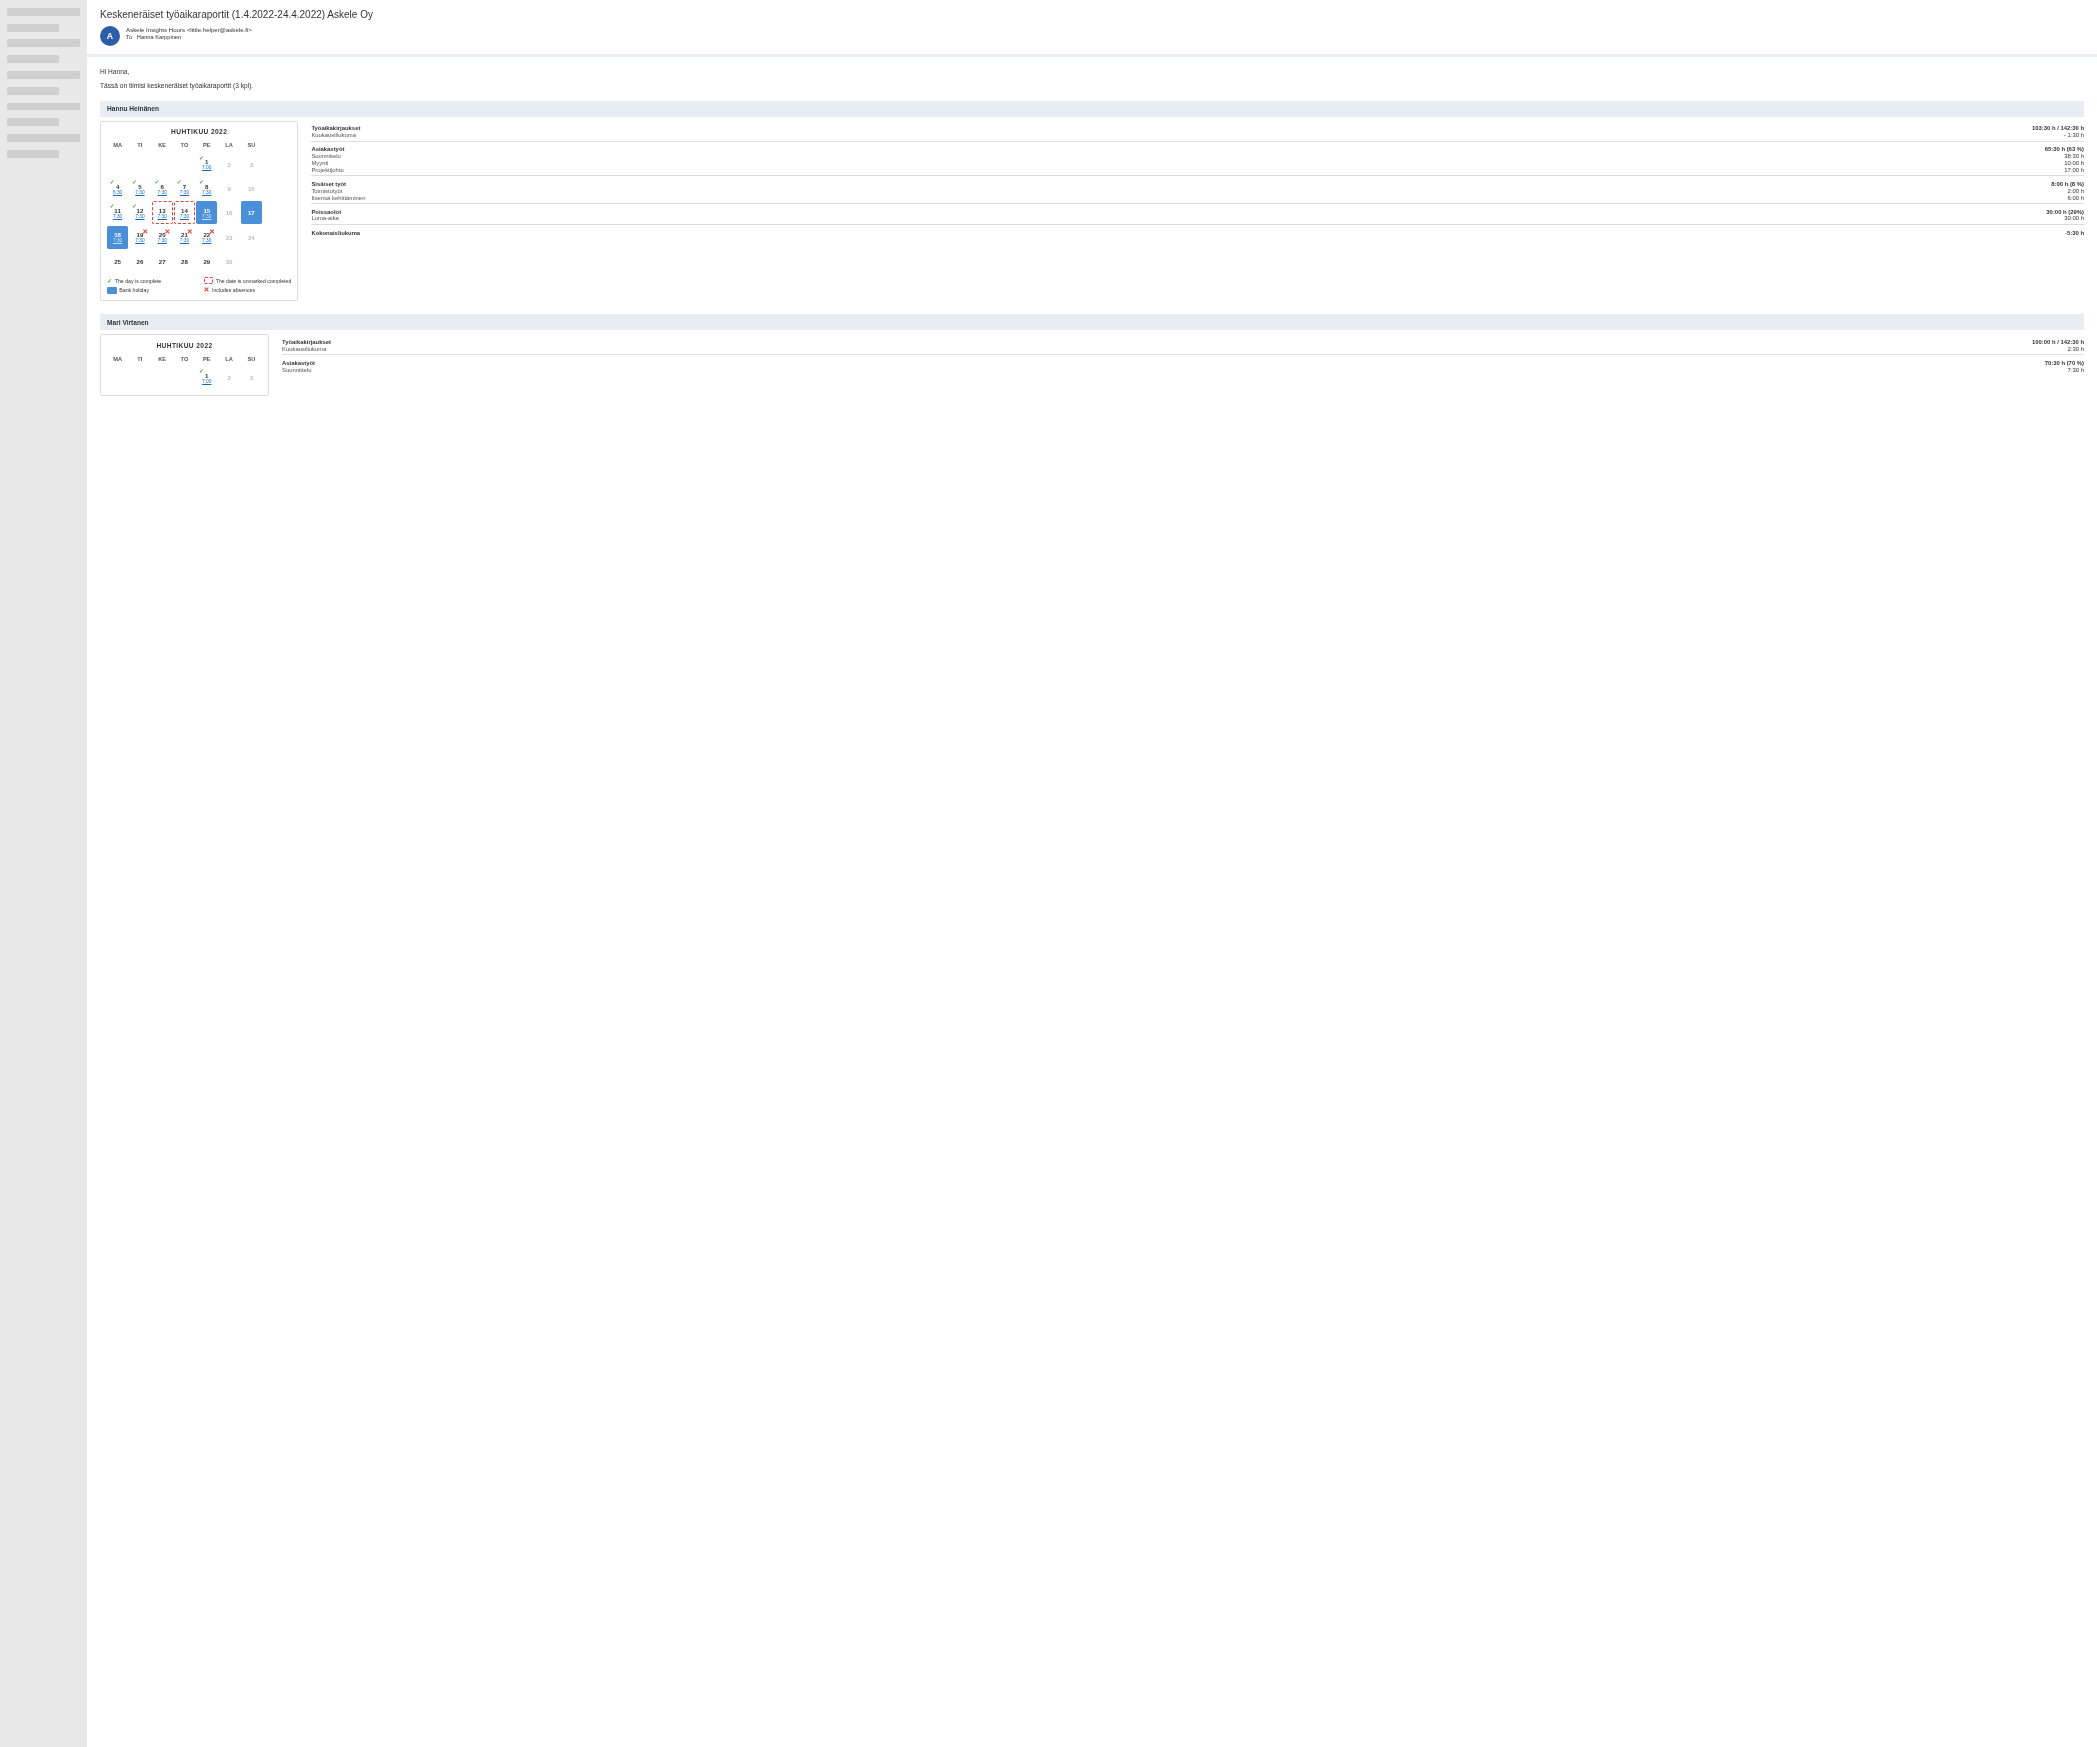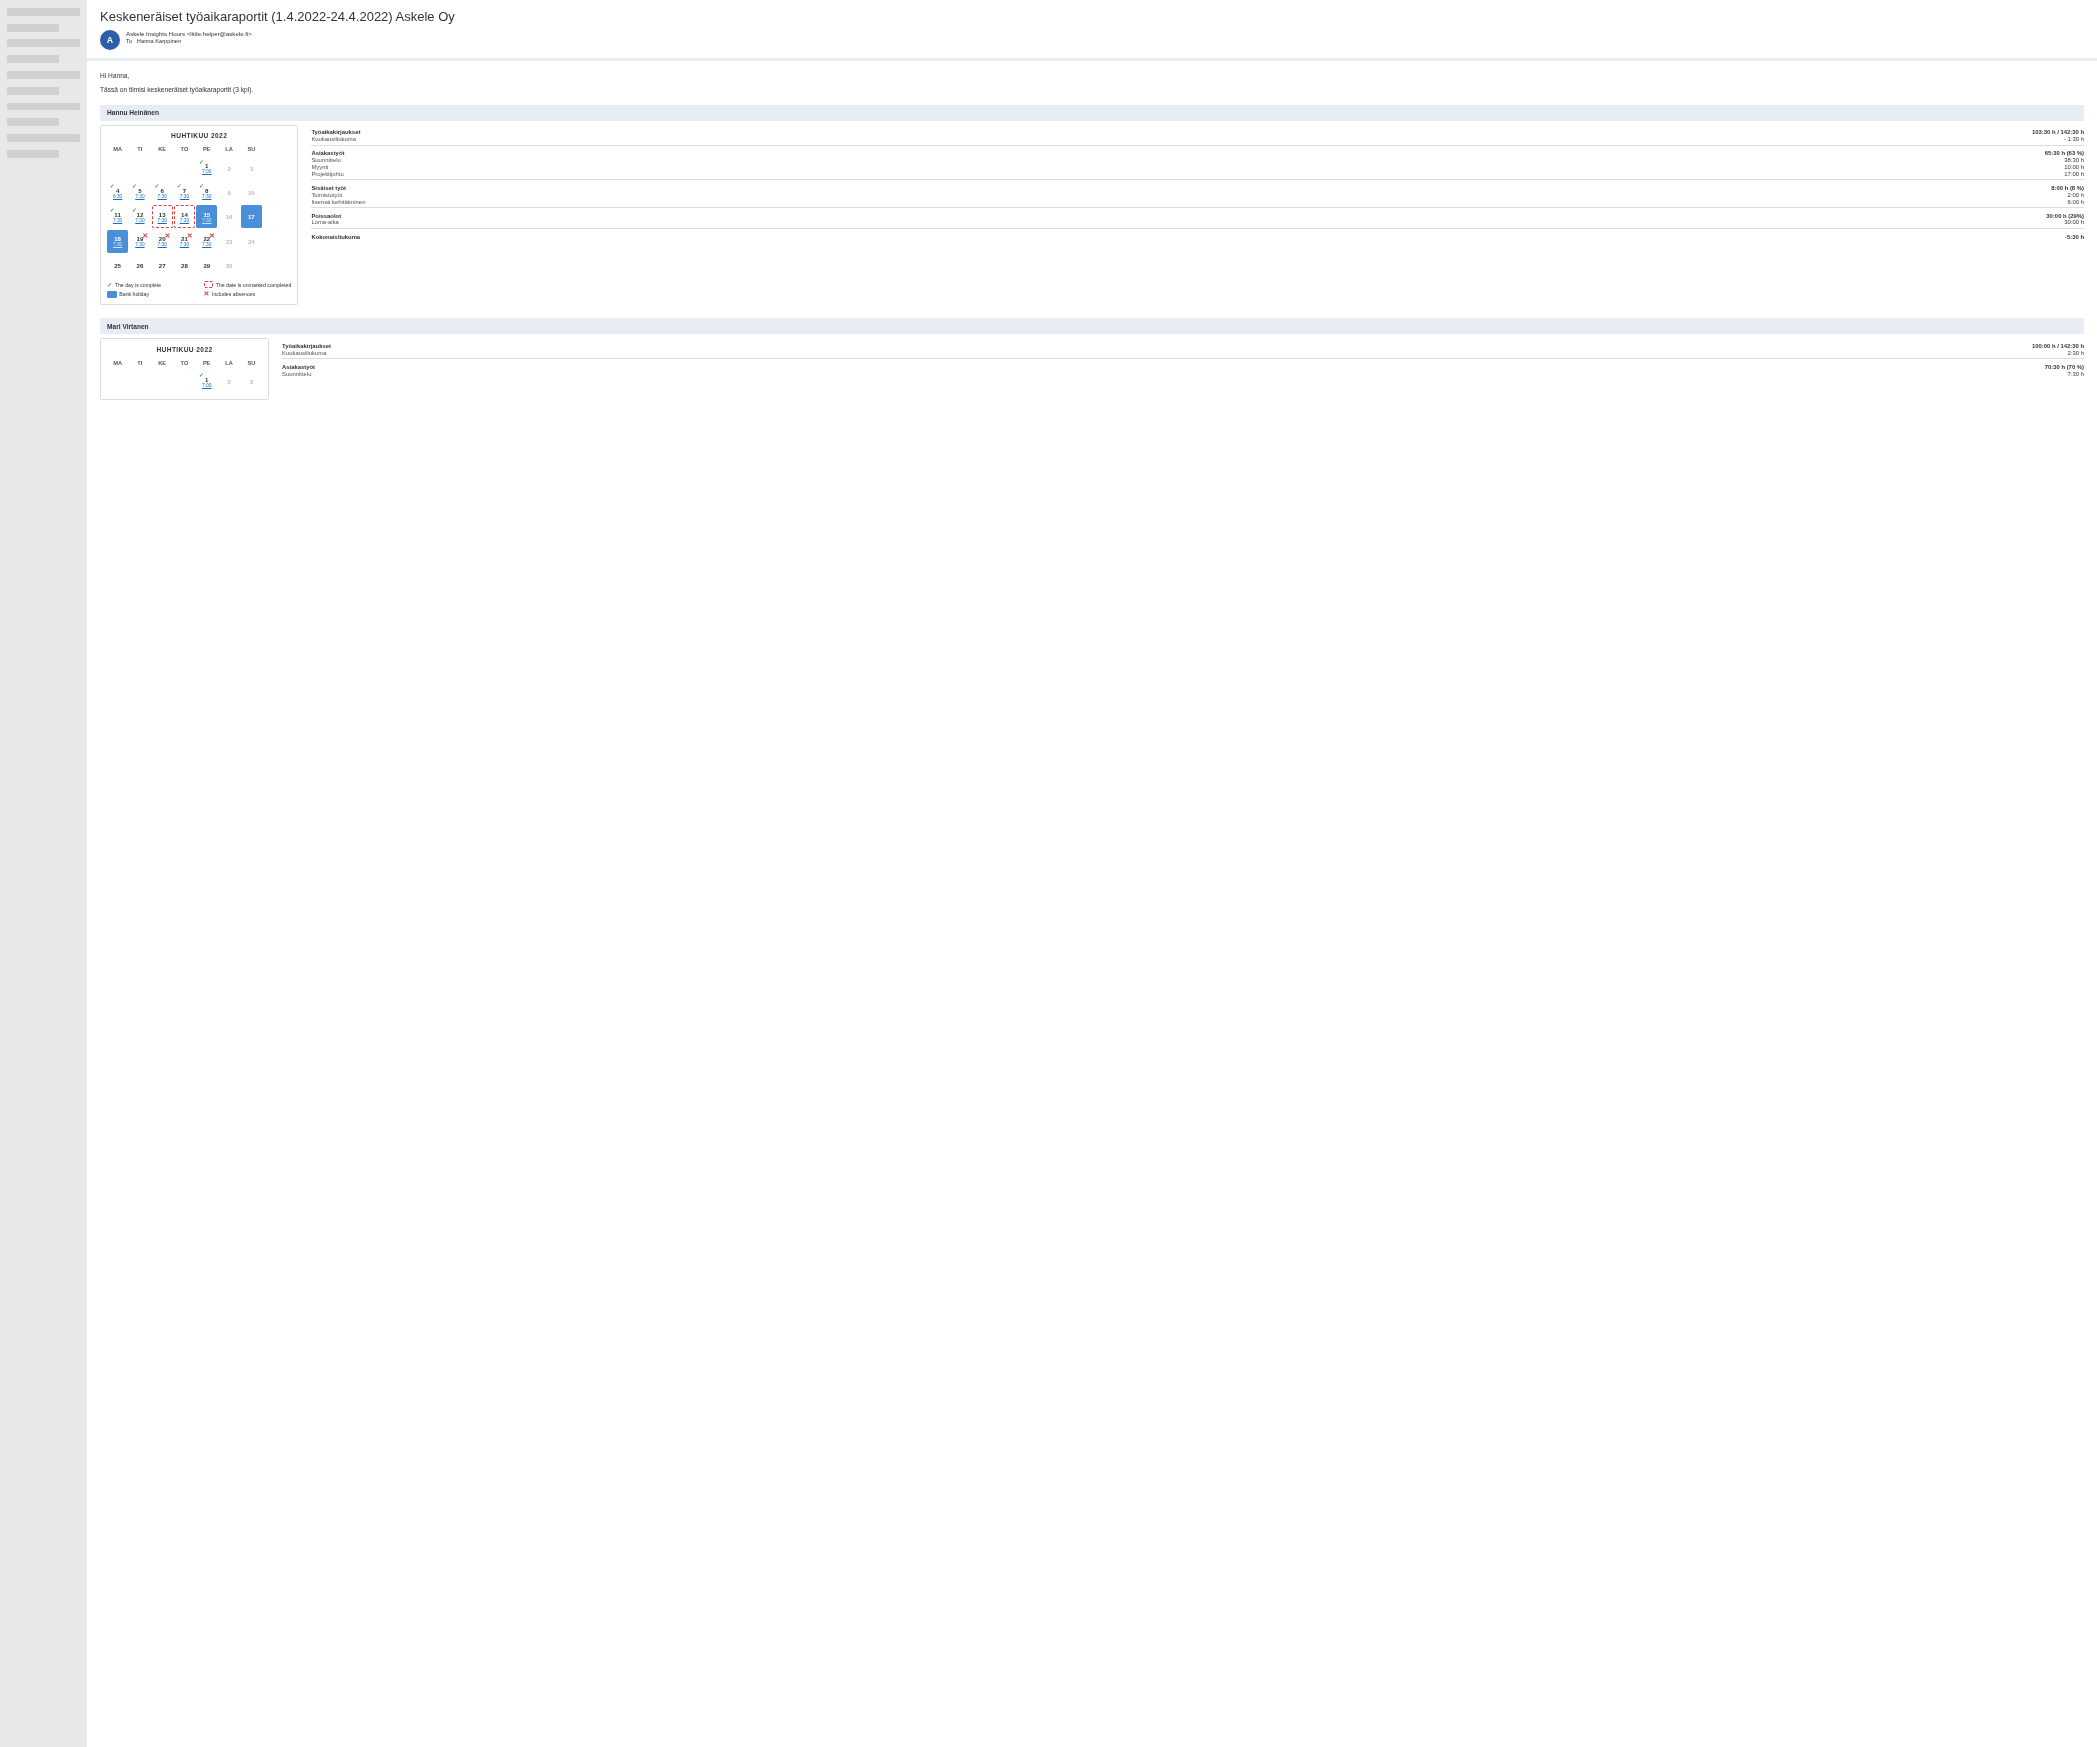--- a/index.html
+++ b/index.html
@@ -27,21 +27,21 @@
     .sidebar-line.short { width: 60%; }
     .main {
       flex: 1;
       background: #fff;
       padding: 8.7px 13px 17.5px 13px;
     }
     .email-header {
       margin-bottom: 8.7px;
     }
     .email-title {
-      font-size: 13px;
+      font-size: 10px;
       font-weight: normal;
       color: #333;
       margin-bottom: 6.1px;
     }
     .sender-row {
       display: flex;
       align-items: flex-start;
       gap: 6.1px;
     }
     .avatar-circle {

